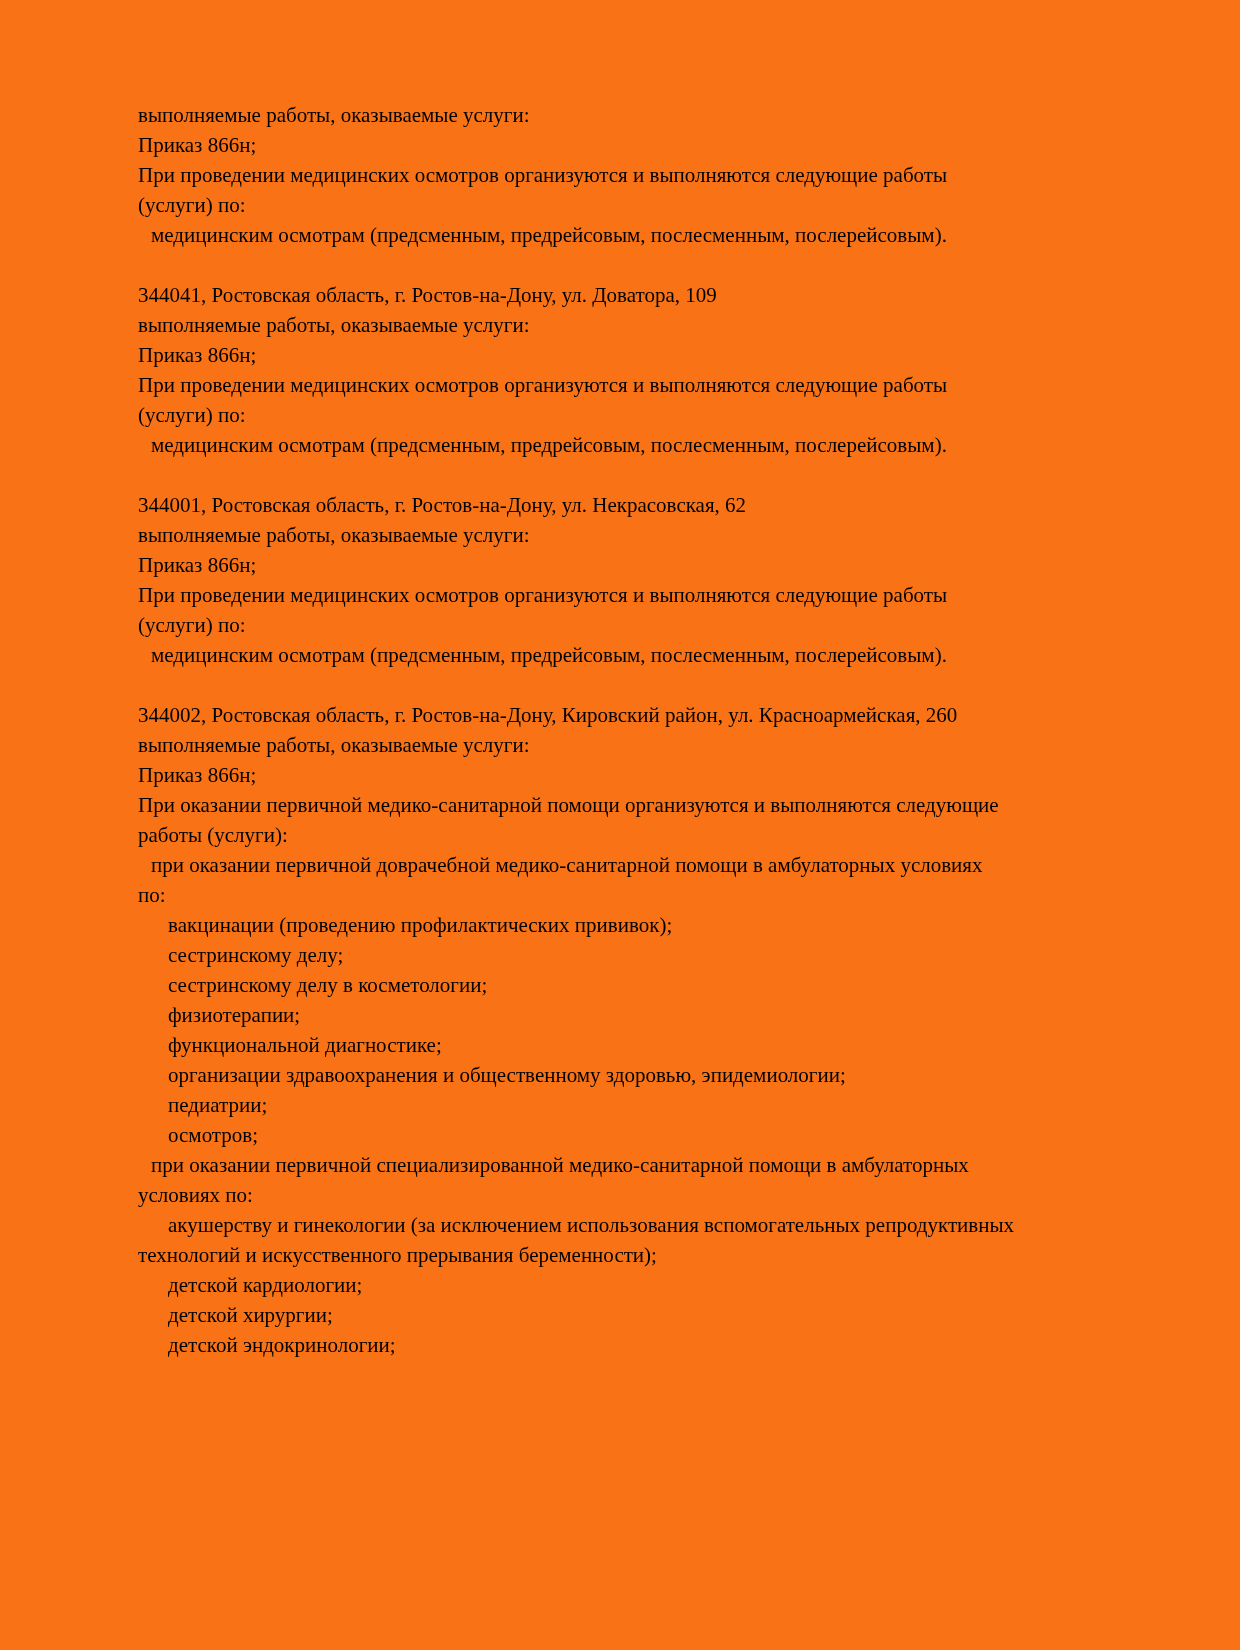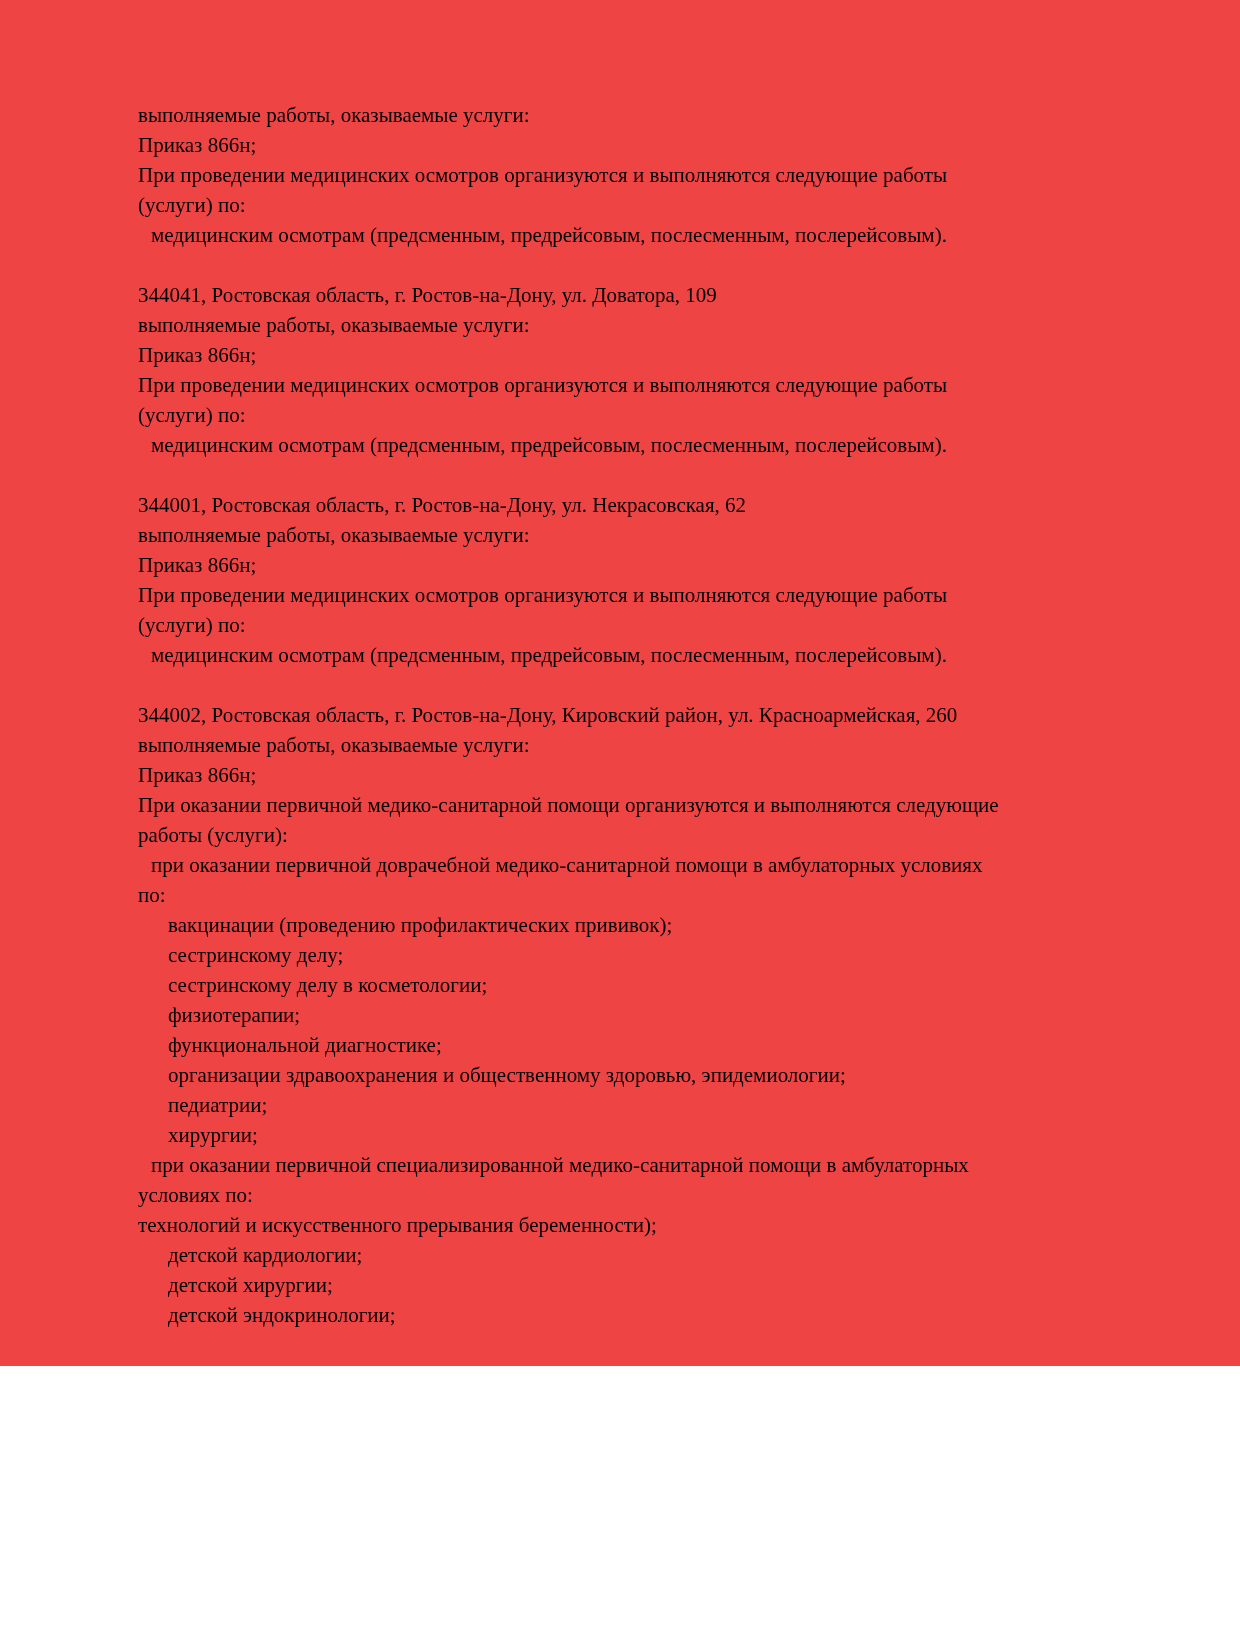--- a/index.html
+++ b/index.html
@@ -4,22 +4,22 @@
 <style>
   html, body {
     margin: 0;
     padding: 0;
     background: #ffffff;
   }
   .page {
     position: relative;
     box-sizing: border-box;
     width: 1240px;
-    height: 1366px;
-    background: #ef4444;
+    height: 1650px;
+    background: #f97316;
     color: #000000;
     font-family: "Liberation Serif", "DejaVu Serif", serif;
     font-size: 21px;
     line-height: 30px;
     padding: 100px 40px 0 138px;
     overflow: hidden;
   }
   .block {
     margin: 0 0 30px 0;
   }
@@ -66,22 +66,23 @@
         <div class="line indent-0">работы (услуги):</div>
         <div class="line indent-1">при оказании первичной доврачебной медико-санитарной помощи в амбулаторных условиях</div>
         <div class="line indent-0">по:</div>
         <div class="line indent-2">вакцинации (проведению профилактических прививок);</div>
         <div class="line indent-2">сестринскому делу;</div>
         <div class="line indent-2">сестринскому делу в косметологии;</div>
         <div class="line indent-2">физиотерапии;</div>
         <div class="line indent-2">функциональной диагностике;</div>
         <div class="line indent-2">организации здравоохранения и общественному здоровью, эпидемиологии;</div>
         <div class="line indent-2">педиатрии;</div>
-        <div class="line indent-2">хирургии;</div>
+        <div class="line indent-2">осмотров;</div>
         <div class="line indent-1">при оказании первичной специализированной медико-санитарной помощи в амбулаторных</div>
         <div class="line indent-0">условиях по:</div>
+        <div class="line indent-2">акушерству и гинекологии (за исключением использования вспомогательных репродуктивных</div>
         <div class="line indent-0">технологий и искусственного прерывания беременности);</div>
         <div class="line indent-2">детской кардиологии;</div>
         <div class="line indent-2">детской хирургии;</div>
         <div class="line indent-2">детской эндокринологии;</div>
       </div>
     </div>
 </div>
 
 </body></html>

